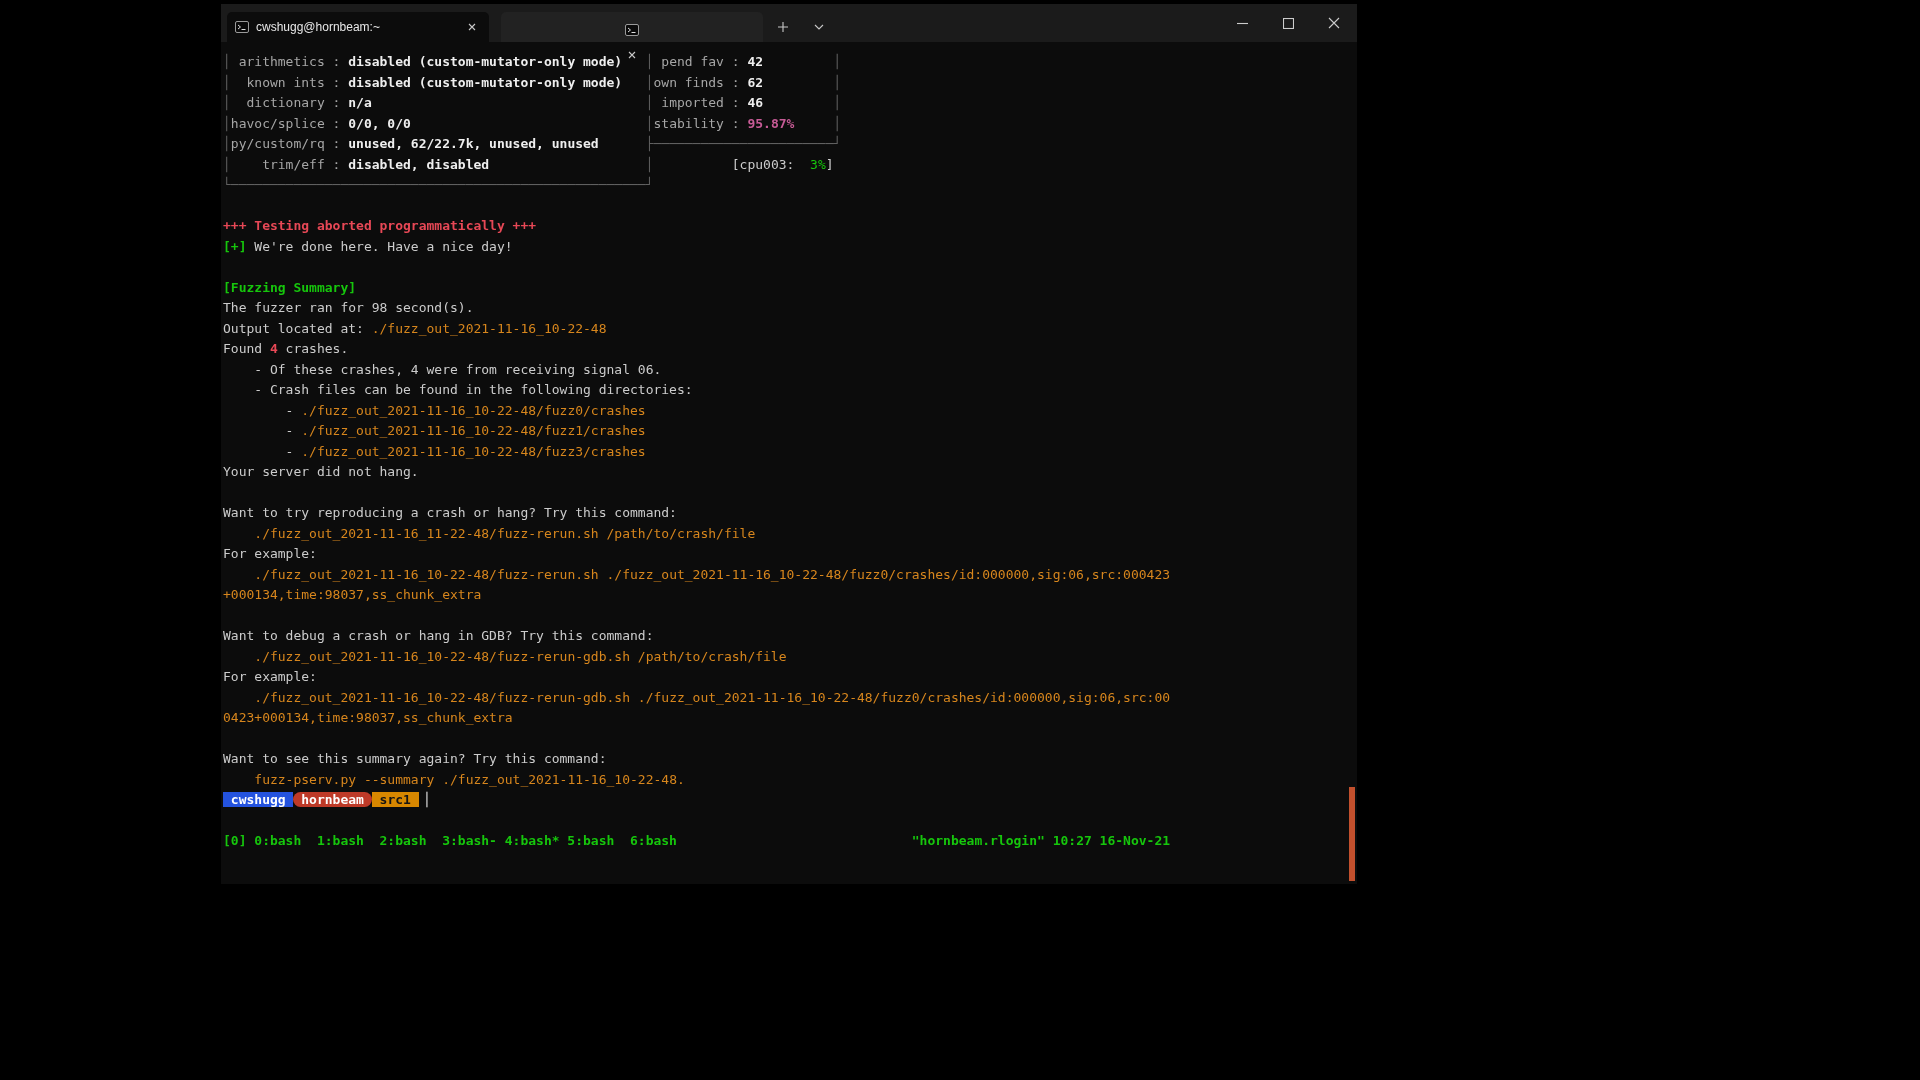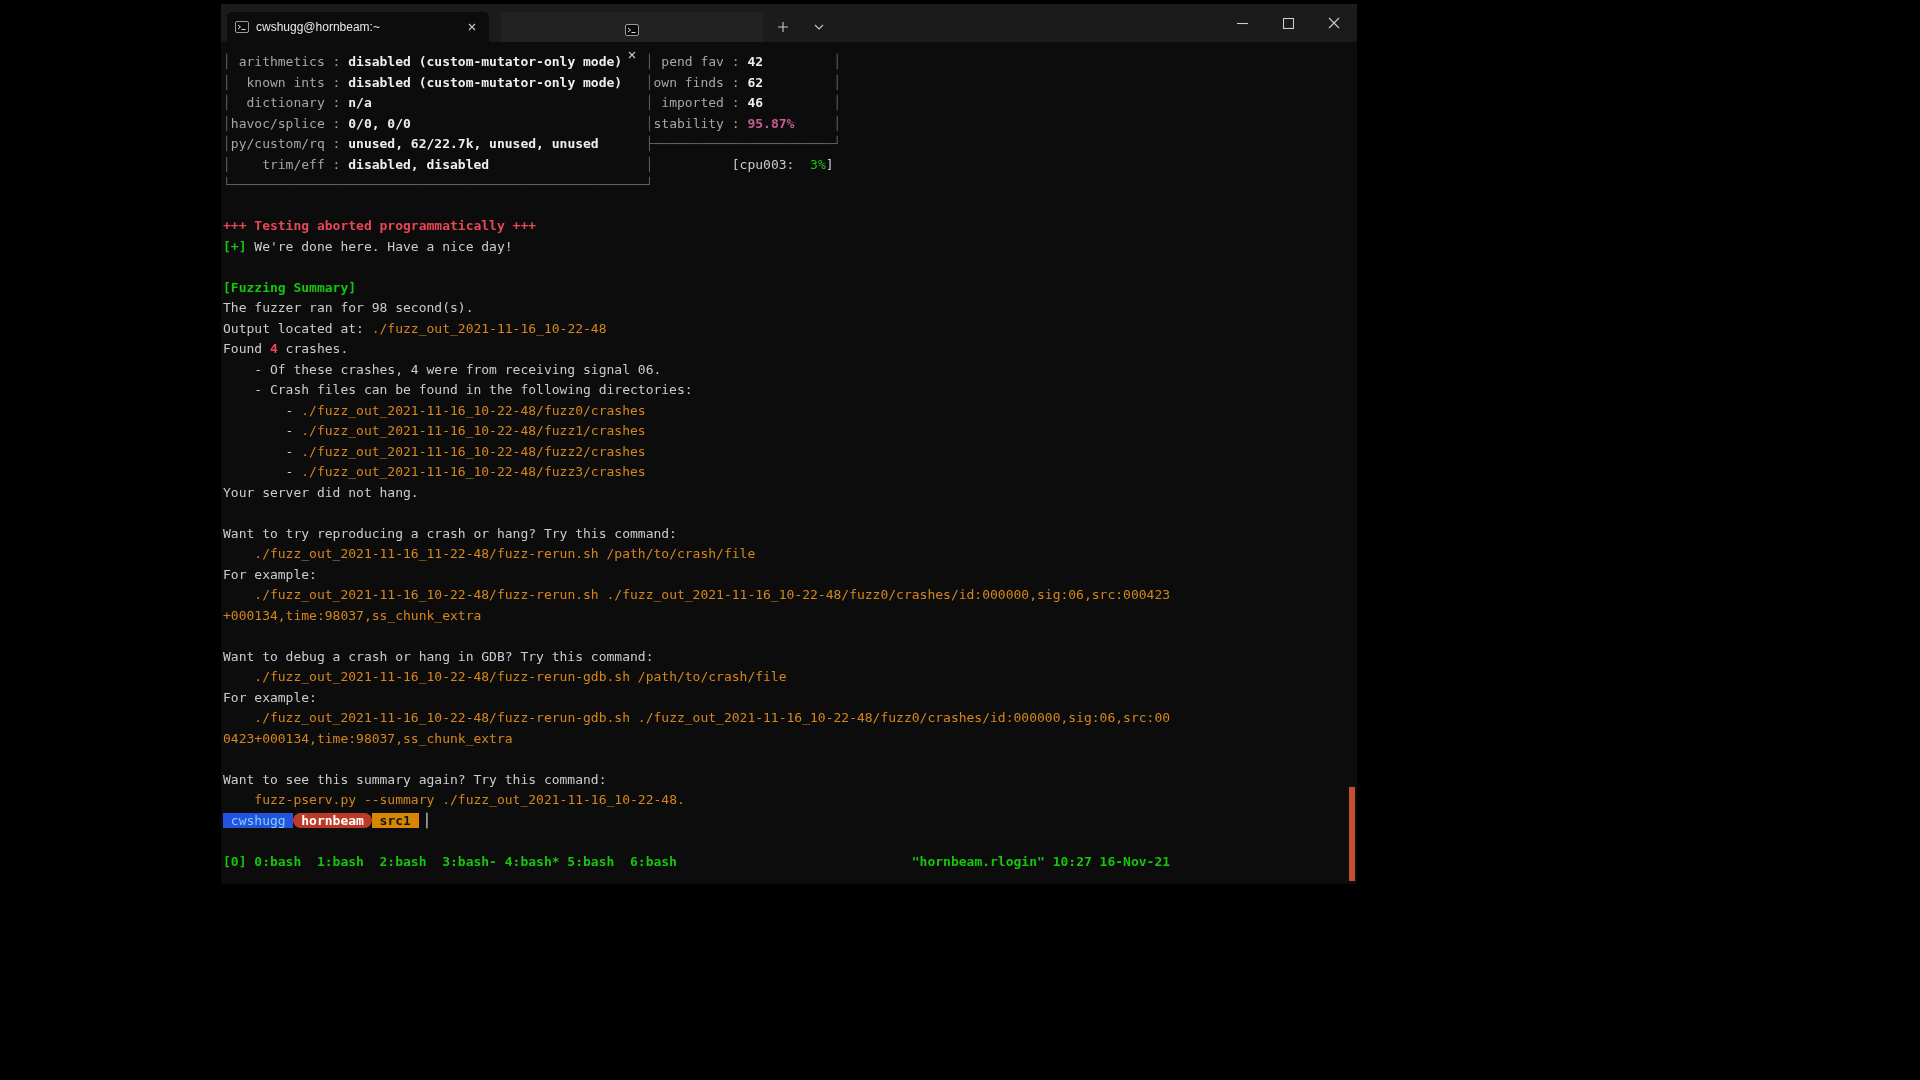--- a/index.html
+++ b/index.html
@@ -26,21 +26,21 @@
   .ln{white-space:pre;height:20.5px;}
   .c-fg{color:var(--fg);text-align:center;}
   .c-dim{color:var(--dim);}
   .c-whtb{color:var(--white);font-weight:bold;}
   .c-redb{color:var(--red);font-weight:bold;}
   .c-grn{color:var(--green);}
   .c-grnb{color:var(--green);font-weight:bold;}
   .c-org{color:var(--orange);}
   .c-pnk{color:var(--pink);font-weight:bold;}
   .c-brd{color:var(--border);}
-  .c-bgblue{background:var(--badge_blue);color:#7dd3fc;font-weight:normal;}
+  .c-bgblue{background:var(--badge_blue);color:#ffffff;font-weight:bold;}
   .c-bgred{background:var(--badge_red);color:#FFFFFF;font-weight:bold;border-radius:8px;}
   .c-bgorg{background:var(--badge_orange);color:#141414;font-weight:bold;}
   .c-cur{color:#EAEAEA;}
   .scroll-track{position:absolute;top:0;right:0;width:10px;height:842px;}
   .scroll-thumb{position:absolute;right:2px;bottom:3px;width:6px;height:94px;background:var(--scrollbar);}
 </style>
 </head>
 <body>
 
 <div class="window">
@@ -135,21 +135,20 @@
         <div class="ln"><span class="c-grnb">[+]</span><span class="c-fg"> We're done here. Have a nice day!</span></div>
         <div class="ln"></div>
         <div class="ln"><span class="c-grnb">[Fuzzing Summary]</span></div>
         <div class="ln"><span class="c-fg">The fuzzer ran for 98 second(s).</span></div>
         <div class="ln"><span class="c-fg">Output located at: </span><span class="c-org">./fuzz_out_2021-11-16_10-22-48</span></div>
         <div class="ln"><span class="c-fg">Found </span><span class="c-redb">4</span><span class="c-fg"> crashes.</span></div>
         <div class="ln"><span class="c-fg">    - Of these crashes, 4 were from receiving signal 06.</span></div>
         <div class="ln"><span class="c-fg">    - Crash files can be found in the following directories:</span></div>
         <div class="ln"><span class="c-fg">        - </span><span class="c-org">./fuzz_out_2021-11-16_10-22-48/fuzz0/crashes</span></div>
         <div class="ln"><span class="c-fg">        - </span><span class="c-org">./fuzz_out_2021-11-16_10-22-48/fuzz1/crashes</span></div>
-        <div class="ln"><span class="c-fg">        - </span><span class="c-org">./fuzz_out_2021-11-16_10-22-48/fuzz2/crashes</span></div>
         <div class="ln"><span class="c-fg">        - </span><span class="c-org">./fuzz_out_2021-11-16_10-22-48/fuzz3/crashes</span></div>
         <div class="ln"><span class="c-fg">Your server did not hang.</span></div>
         <div class="ln"></div>
         <div class="ln"><span class="c-fg">Want to try reproducing a crash or hang? Try this command:</span></div>
         <div class="ln"><span class="c-fg">    </span><span class="c-org">./fuzz_out_2021-11-16_11-22-48/fuzz-rerun.sh /path/to/crash/file</span></div>
         <div class="ln"><span class="c-fg">For example:</span></div>
         <div class="ln"><span class="c-fg">    </span><span class="c-org">./fuzz_out_2021-11-16_10-22-48/fuzz-rerun.sh ./fuzz_out_2021-11-16_10-22-48/fuzz0/crashes/id:000000,sig:06,src:000423</span></div>
         <div class="ln"><span class="c-org">+000134,time:98037,ss_chunk_extra</span></div>
         <div class="ln"></div>
         <div class="ln"><span class="c-fg">Want to debug a crash or hang in GDB? Try this command:</span></div>

